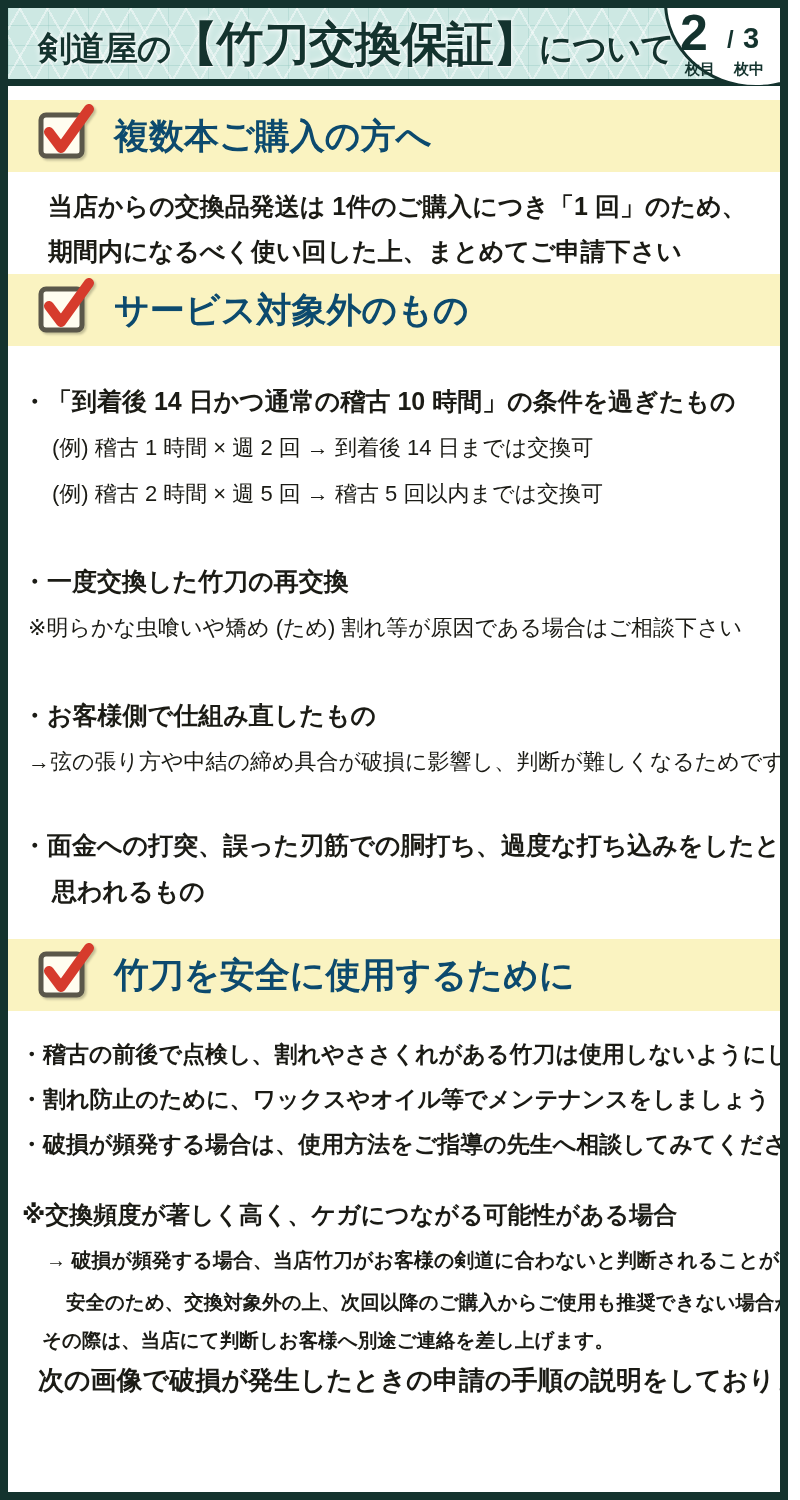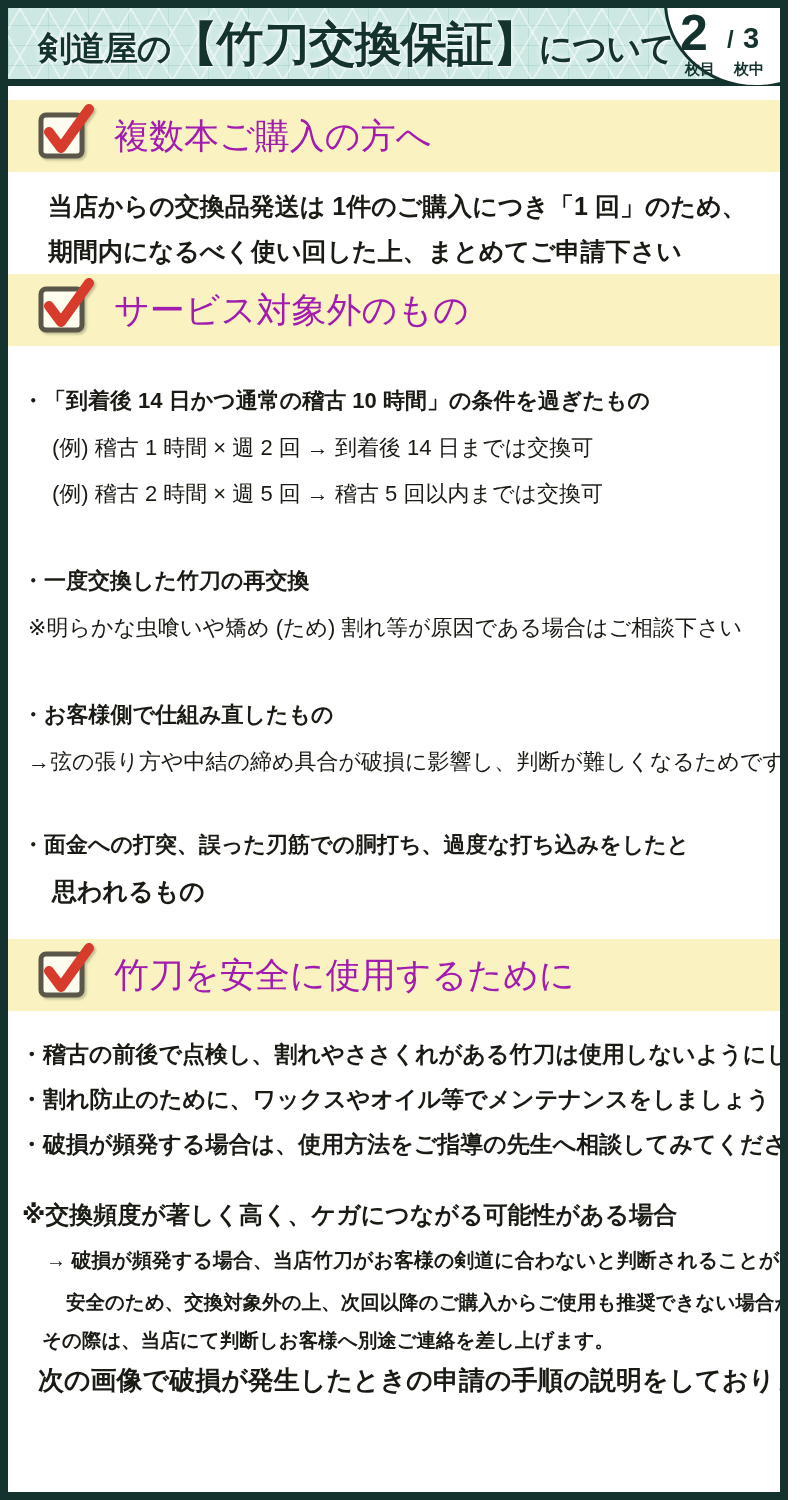--- a/index.html
+++ b/index.html
@@ -62,29 +62,29 @@
     display:flex; align-items:center;
     height:72px; background:#faf3c1;
     padding-left:28px;
   }
   .band-1 { margin-top:14px; }
   .band-2 { }
   .band-3 { margin-top:31px; }
   .check-icon { width:64px; height:60px; flex:0 0 auto; margin-top:-8px;
                 filter:drop-shadow(2px 2px 1px rgba(90,90,70,.35)); }
   .band-title {
-    margin-left:14px; font-size:35px; font-weight:400; color:#a21caf;
+    margin-left:14px; font-size:35px; font-weight:700; color:#0c4a6e;
     letter-spacing:0px; white-space:nowrap;
   }
   
   .sec1-body { margin-top:12px; padding-left:40px; }
   .sec1-body .line { font-size:25px; font-weight:700; line-height:45px; white-space:nowrap; }
 
   .sec2 { margin-top:38px; padding-left:14px; }
-  .item-main { font-size:22px; font-weight:800; line-height:34px; white-space:nowrap; }
+  .item-main { font-size:25px; font-weight:800; line-height:34px; white-space:nowrap; }
   .item-sub  { font-size:22px; font-weight:400; line-height:32px; margin-top:14px;
                padding-left:30px; white-space:nowrap; }
   .item-sub.note { padding-left:6px; }
   .gap-50 { margin-top:50px; }
   .gap-54 { margin-top:54px; }
   .item-line2 { font-size:25px; font-weight:800; line-height:34px; margin-top:12px; padding-left:30px; }
 
   .sec3 { margin-top:21px; padding-left:12px; }
   .sec3 .bullet { font-size:23px; font-weight:700; line-height:45px; white-space:nowrap; }
 

